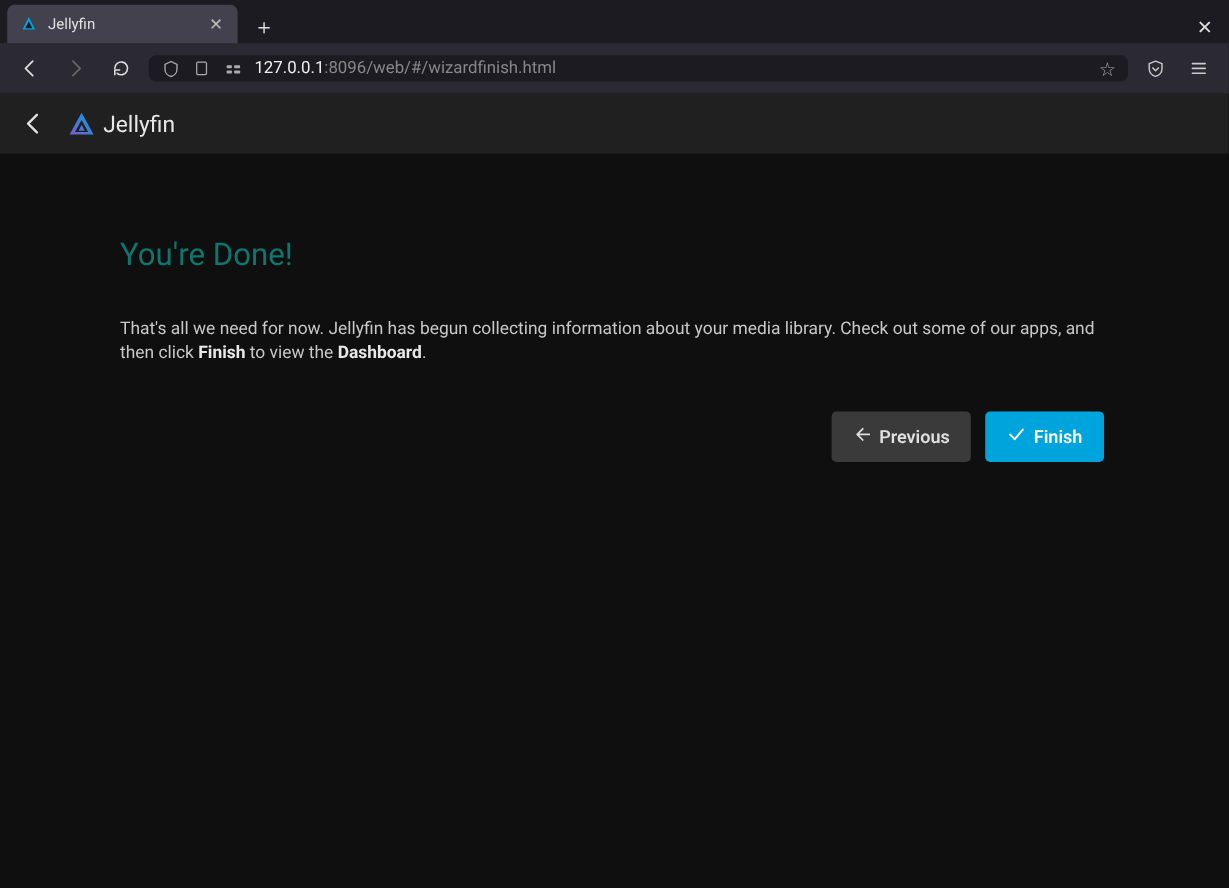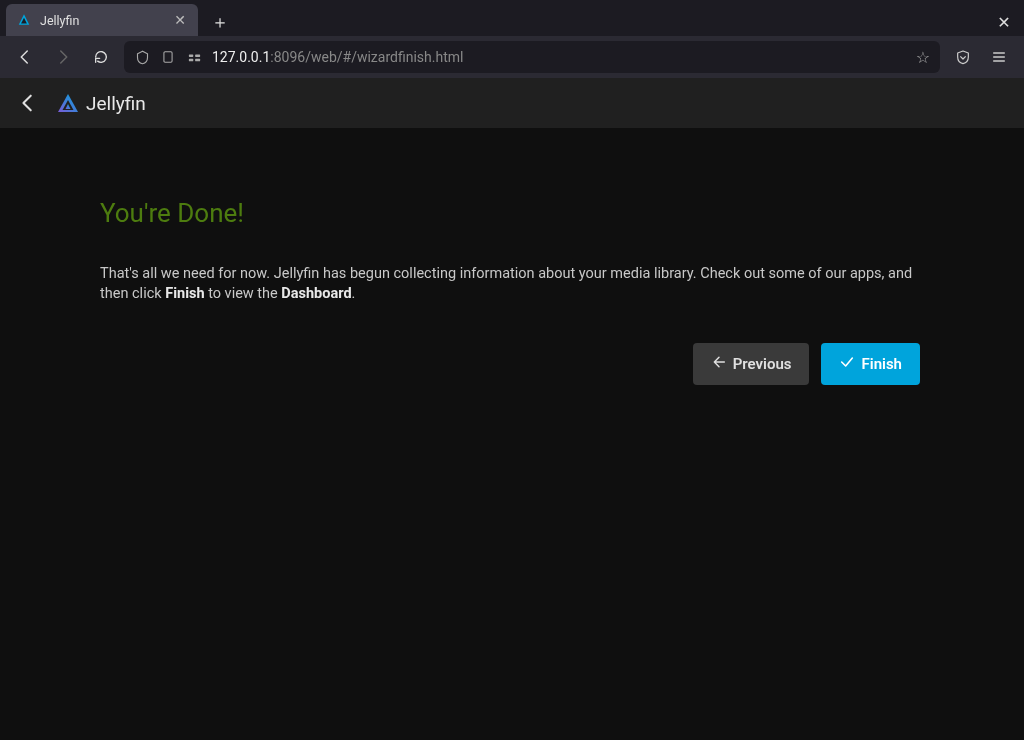--- a/index.html
+++ b/index.html
@@ -69,21 +69,21 @@
   .nav-btn {
     width: 30px; height: 30px;
     display: flex; align-items: center; justify-content: center;
     color: #ccc;
     border-radius: 4px;
     font-size: 16px;
   }
   .nav-btn.disabled { color: #666; }
   .addressbar {
     flex: 1;
-    height: 32px;
+    height: 22px;
     background: #1c1b22;
     border-radius: 6px;
     display: flex;
     align-items: center;
     padding: 0 10px;
     gap: 10px;
     color: #ccc;
     font-size: 14px;
   }
   .addressbar .icon {
@@ -120,21 +120,21 @@
     font-weight: 400;
   }
   .brand .logo {
     width: 24px; height: 24px;
   }
   
   .page {
     padding: 70px 100px 0 100px;
   }
   h1.title {
-    color: #4d7c0f;
+    color: #0f766e;
     font-size: 26px;
     font-weight: 400;
     margin-bottom: 36px;
   }
   p.body {
     color: #c8c8c8;
     font-size: 14.5px;
     line-height: 1.35;
     max-width: 830px;
   }

